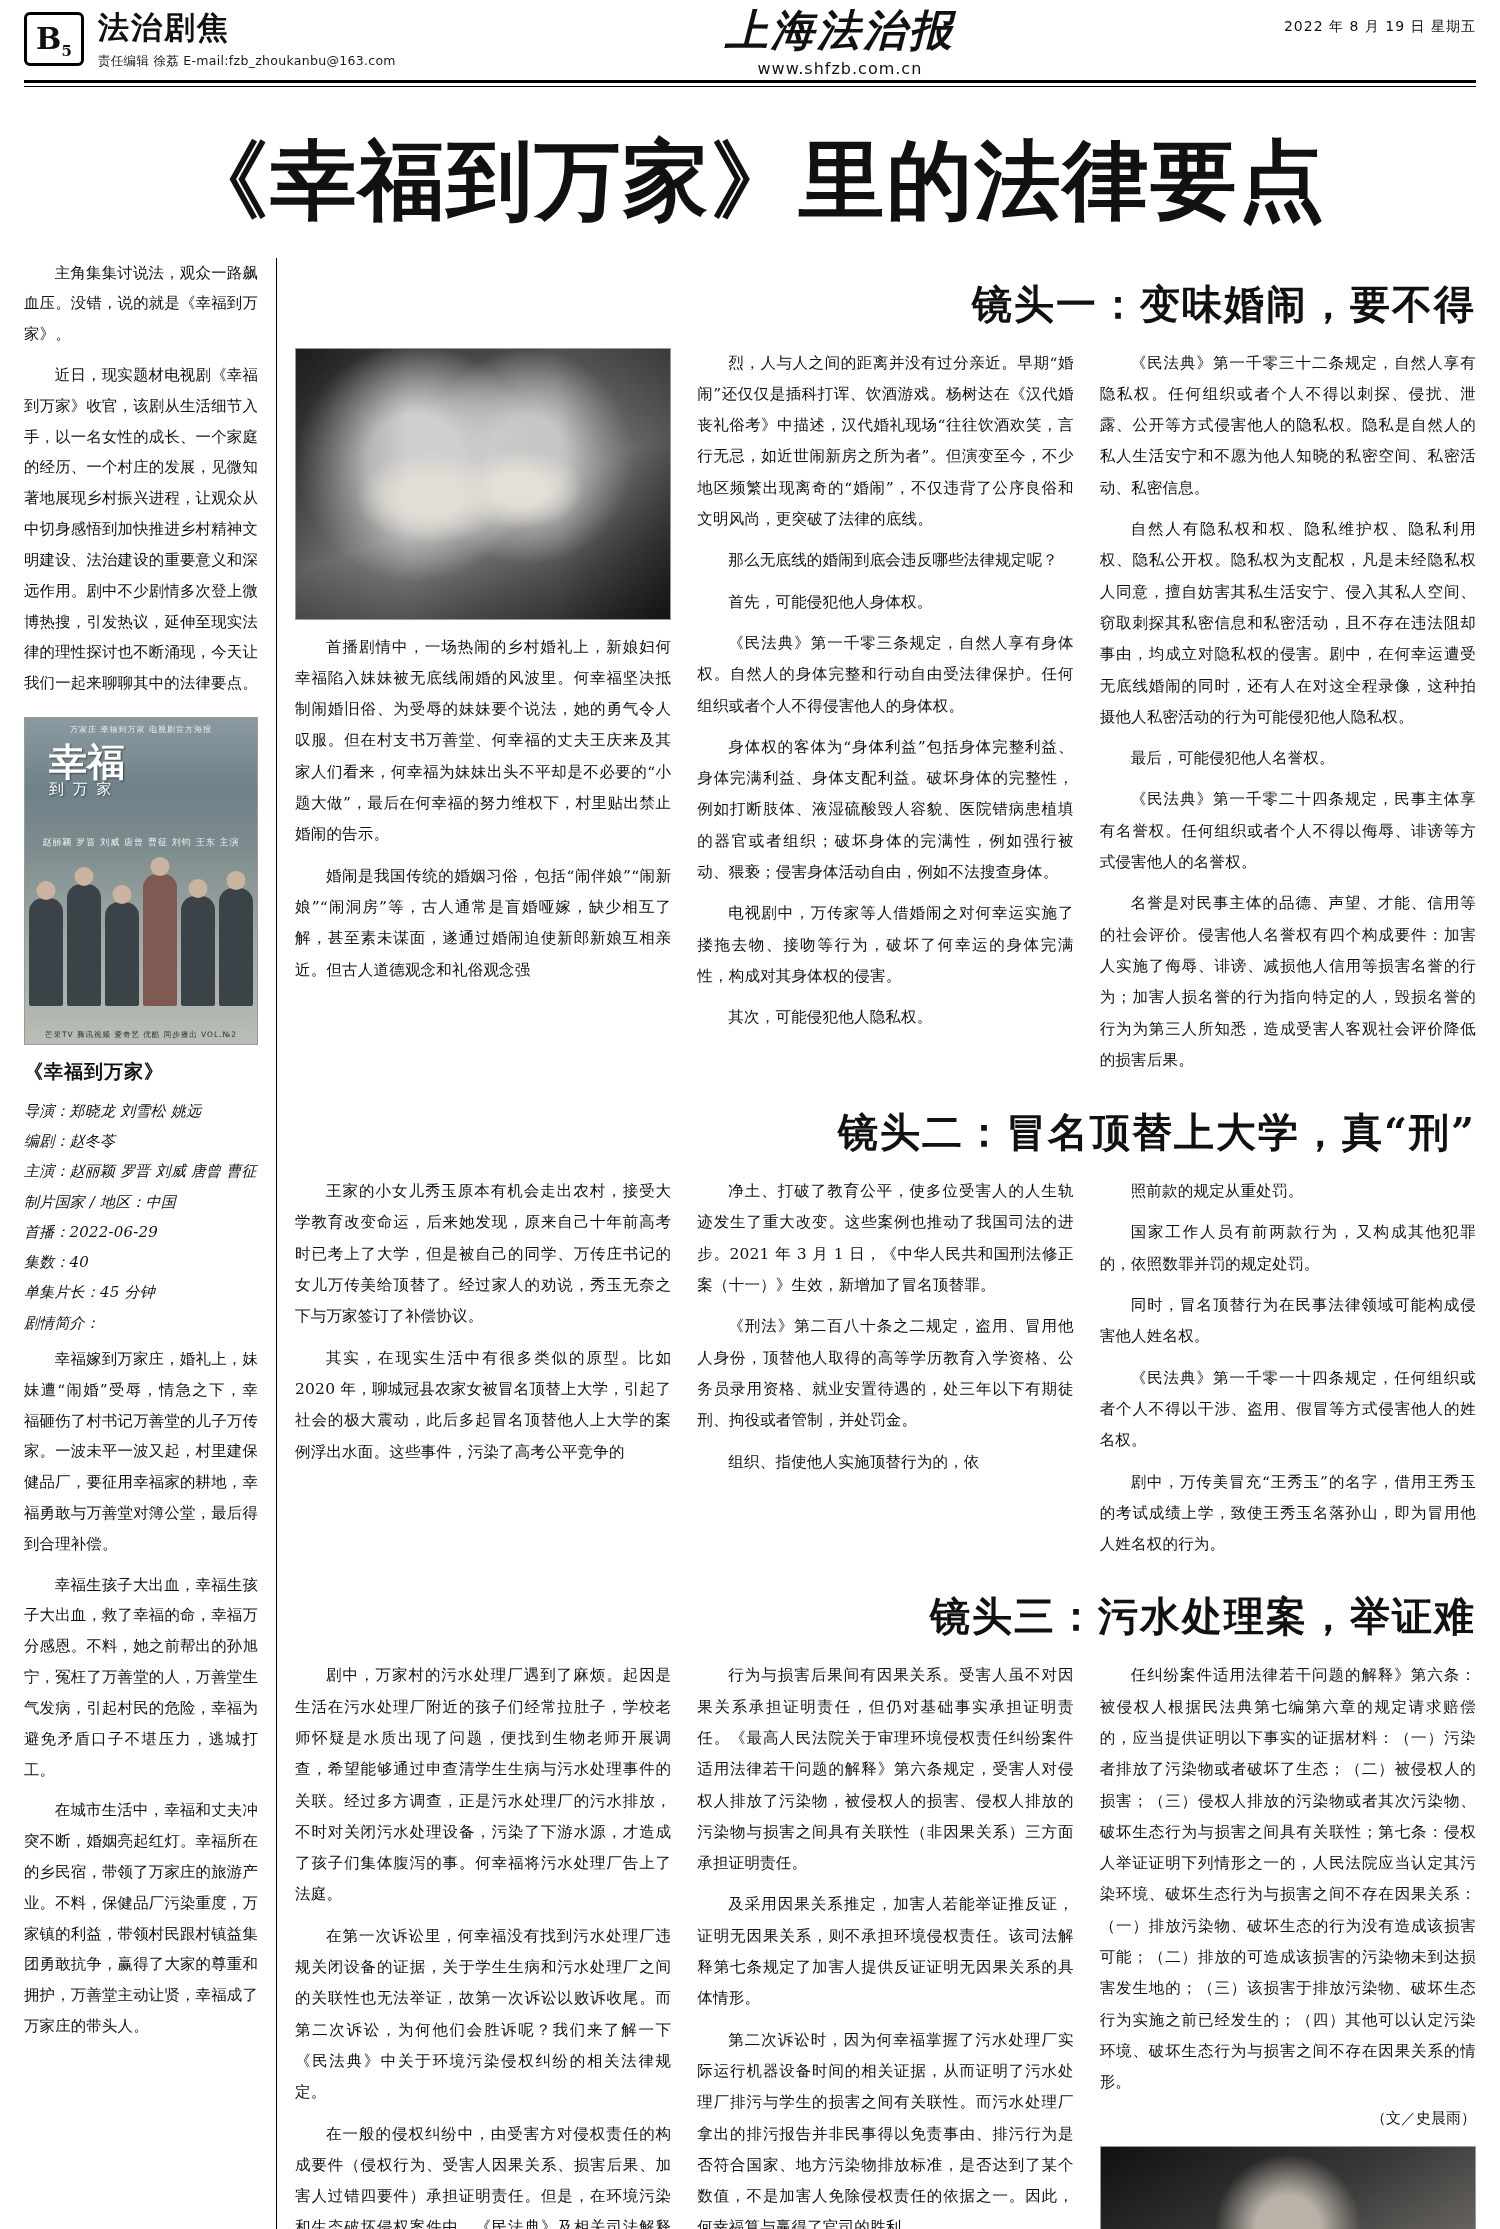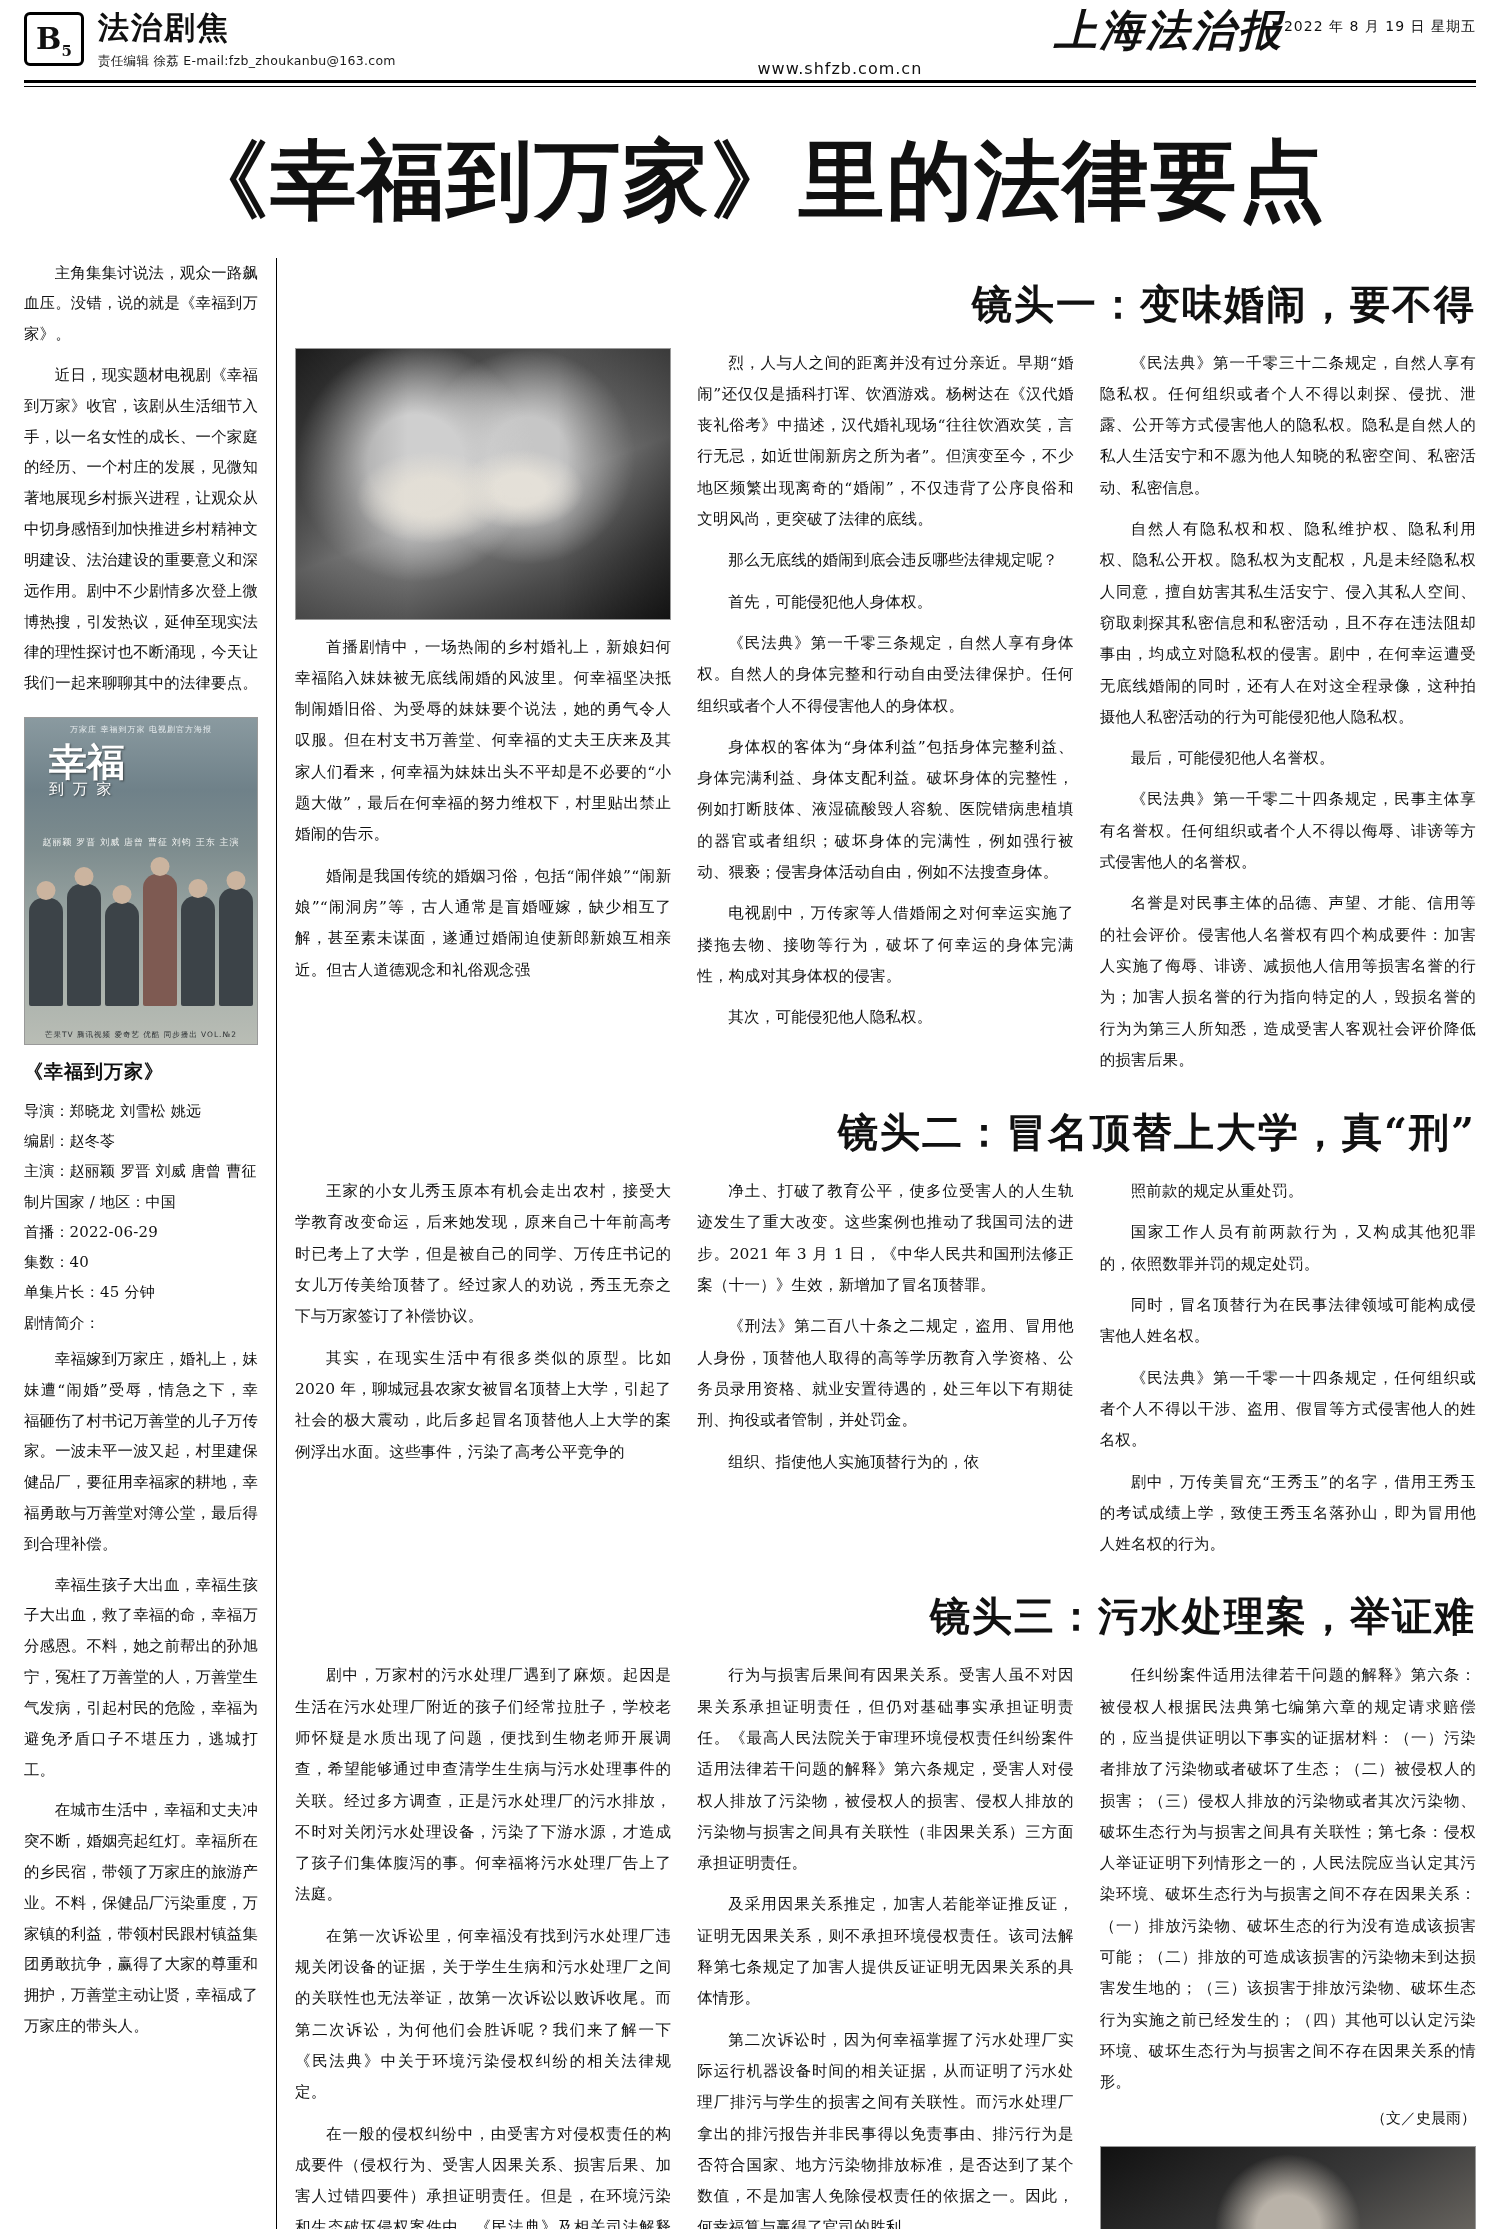--- a/index.html
+++ b/index.html
@@ -78,21 +78,20 @@
     text-align: center;
     margin-top: -2px;
   }
   .mh-center .paper-name {
     font-family: "DejaVu Serif", serif;
     font-size: 43px;
     font-weight: bold;
     letter-spacing: 3px;
     line-height: 1.05;
     font-style: italic;
-    text-align: right;
   }
   .mh-center .paper-url {
     font-size: 16px;
     letter-spacing: 1px;
     margin-top: 6px;
   }
   .mh-right {
     flex: none;
     font-size: 14px;
     margin-top: 8px;
@@ -241,20 +240,21 @@
     font-size: 19px;
     font-weight: bold;
     margin: 14px 0 12px 0;
     letter-spacing: 1px;
   }
   .credits {
     font-family: "DejaVu Serif", serif;
     font-size: 15px;
     line-height: 1.95;
     letter-spacing: 0.2px;
+    font-style: italic;
   }
   .credits div { margin-bottom: 1px; }
 
   
   .photo {
     position: relative;
     overflow: hidden;
     border: 1px solid #9a9a9a;
     box-sizing: border-box;
     background: #6d6d6d;

